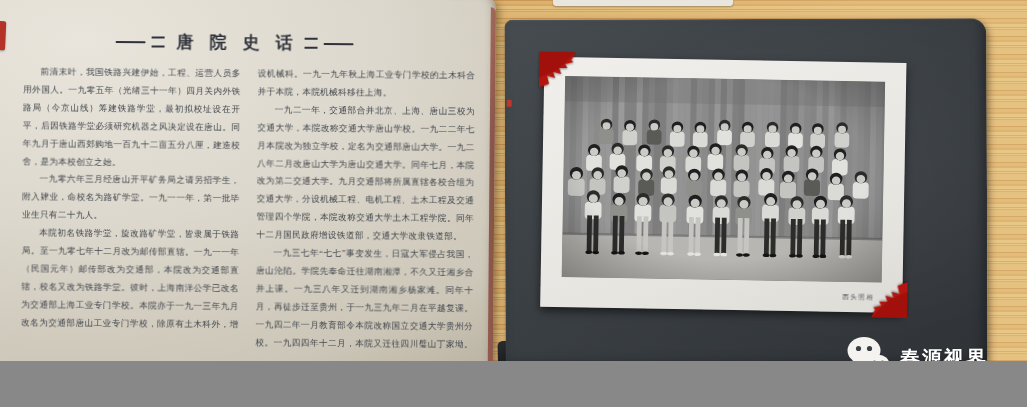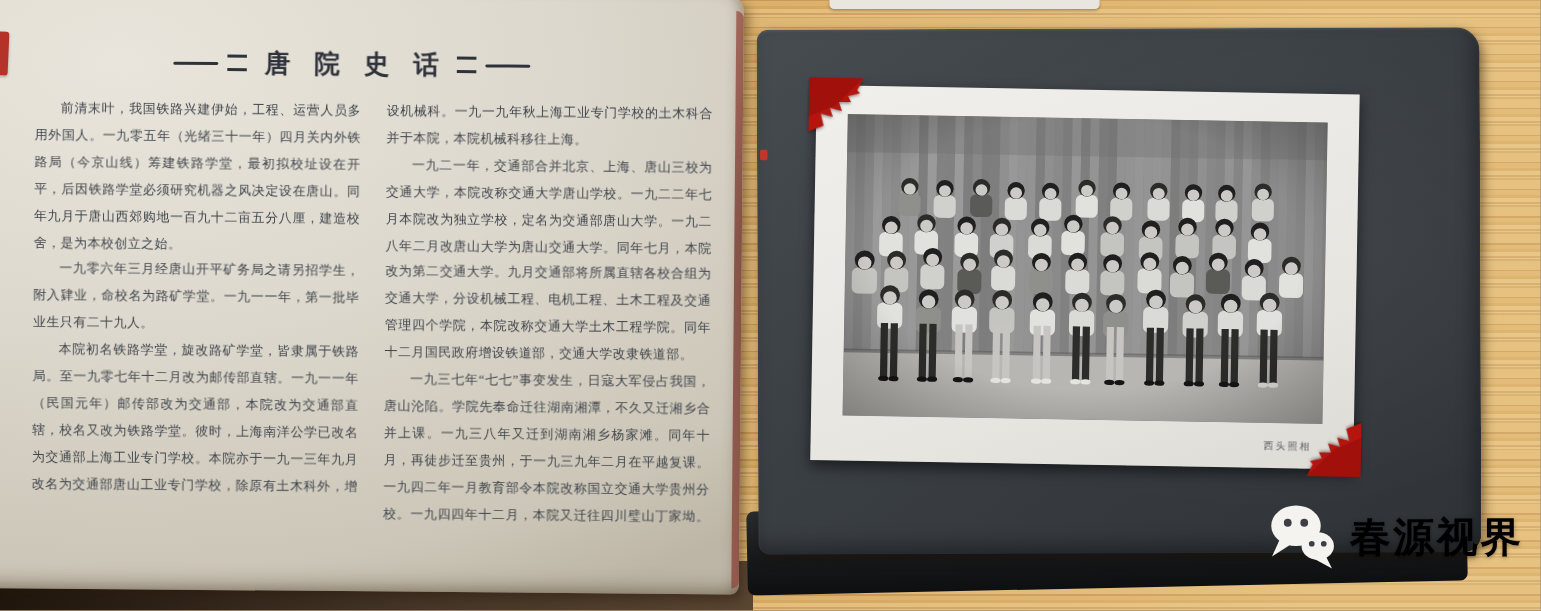--- a/index.html
+++ b/index.html
@@ -1,16 +1,16 @@
 <!DOCTYPE html>
 <html><head>
 <meta charset="utf-8">
 <style>
   html,body{margin:0;padding:0;background:#888;}
-  .scene{position:relative;width:1027px;height:407px;overflow:hidden;
+  .scene{position:relative;width:1027px;height:361px;overflow:hidden;
          font-family:"Liberation Serif","DejaVu Serif",serif;}
 
   
   .wood{position:absolute;inset:0;
     background:
       linear-gradient(90deg, rgba(110,60,15,.20) 0%, rgba(0,0,0,0) 32%, rgba(255,232,175,.28) 86%),
       repeating-linear-gradient(to bottom, rgba(150,80,30,.30) 0 1px, rgba(0,0,0,0) 1px 9px),
       repeating-linear-gradient(to bottom, #d8ab64 0 4px, #d0a159 4px 6px, #e0b977 6px 11px, #caa05a 11px 12px, #dcb26e 12px 18px),
       #d5a863;}
 
@@ -69,21 +69,21 @@
   .photo-inner svg{display:block;}
   .stamp{position:absolute;right:28px;bottom:10px;font-size:6.5px;letter-spacing:1.5px;
     color:#43434e;opacity:.85;filter:blur(.5px);font-family:"Liberation Sans",sans-serif;}
   .corner{position:absolute;filter:drop-shadow(0 1px 1px rgba(0,0,0,.4));}
   .corner.tl{left:-5px;top:-5px;}
   .corner.br{right:-5px;bottom:-5px;transform:rotate(180deg);}
 
   
   .watermark{position:absolute;left:845px;top:336px;display:flex;align-items:center;gap:9px;
     font-family:"Liberation Sans","DejaVu Sans",sans-serif;}
-  .wm-text{font-size:27px;font-weight:bold;color:#000000;letter-spacing:2px;
+  .wm-text{font-size:20px;font-weight:bold;color:#ffffff;letter-spacing:2px;
     text-shadow:0 1px 3px rgba(0,0,0,.35);}
 </style>
 </head>
 <body>
 
 <div class="scene">
 
   <div class="wood"></div>
   <div class="book-shadow"></div>
 

